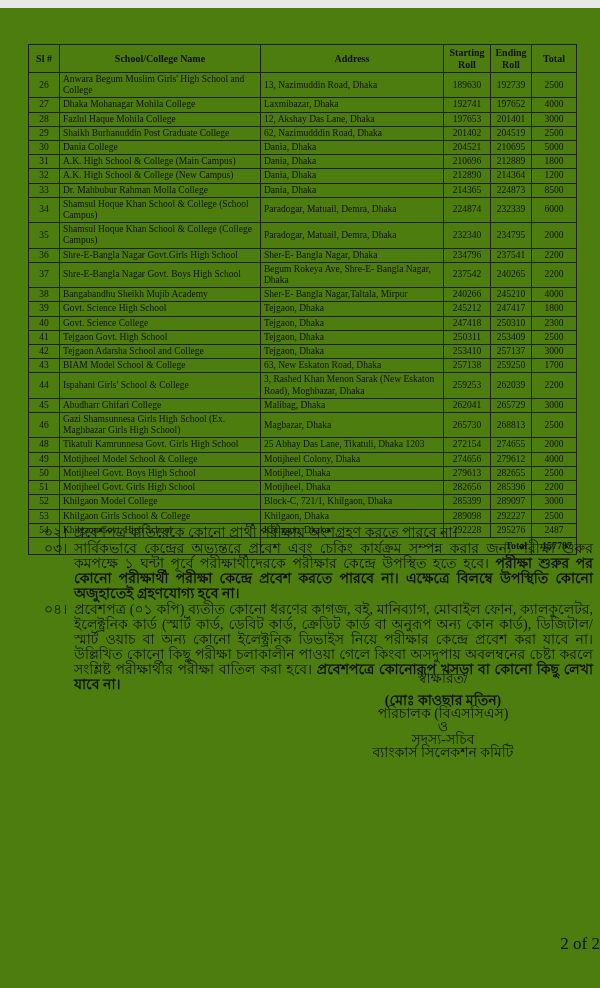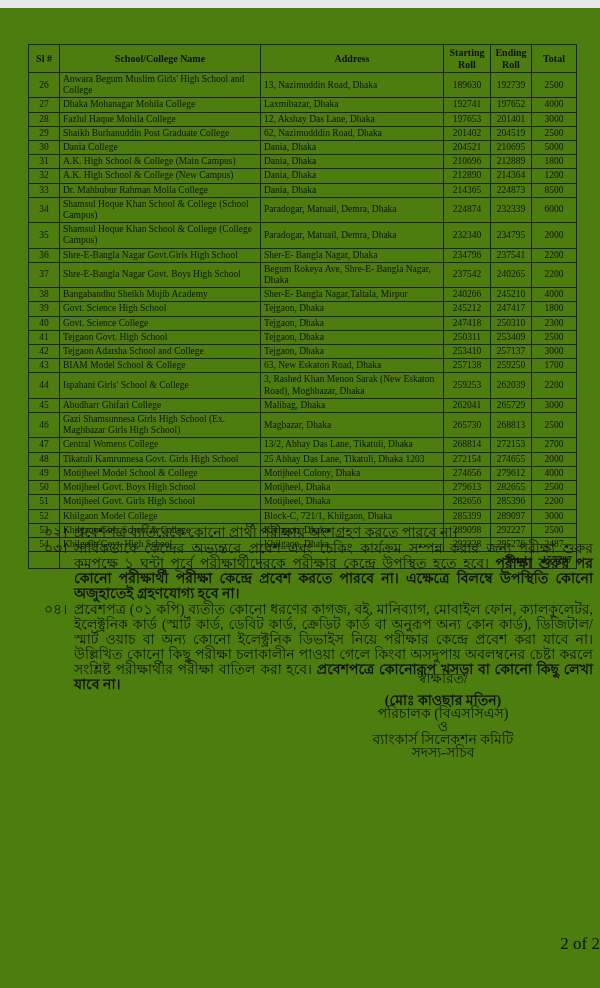--- a/index.html
+++ b/index.html
@@ -273,28 +273,20 @@
 
     <tr>
       <td class="c-sl">46</td>
       <td class="c-name">Gazi Shamsunnesa Girls High School (Ex. Maghbazar Girls High School)</td>
       <td class="c-addr">Magbazar, Dhaka</td>
       <td class="c-start">265730</td>
       <td class="c-end">268813</td>
       <td class="c-tot">2500</td>
     </tr>
 
-    <tr>
-      <td class="c-sl">47</td>
-      <td class="c-name">Central Womens College</td>
-      <td class="c-addr">13/2, Abhay Das Lane, Tikatuli, Dhaka</td>
-      <td class="c-start">268814</td>
-      <td class="c-end">272153</td>
-      <td class="c-tot">2700</td>
-    </tr>
 
     <tr>
       <td class="c-sl">48</td>
       <td class="c-name">Tikatuli Kamrunnesa Govt. Girls High School</td>
       <td class="c-addr">25 Abhay Das Lane, Tikatuli, Dhaka 1203</td>
       <td class="c-start">272154</td>
       <td class="c-end">274655</td>
       <td class="c-tot">2000</td>
     </tr>
 
@@ -378,19 +370,19 @@
       <span class="note-body"><span>প্রবেশপত্র (০১ কপি) ব্যতীত কোনো ধরণের কাগজ, বই, মানিব্যাগ, মোবাইল ফোন, ক্যালকুলেটর, ইলেক্ট্রনিক কার্ড (স্মার্ট কার্ড, ডেবিট কার্ড, ক্রেডিট কার্ড বা অনুরূপ অন্য কোন কার্ড), ডিজিটাল/স্মার্ট ওয়াচ বা অন্য কোনো ইলেক্ট্রনিক ডিভাইস নিয়ে পরীক্ষার কেন্দ্রে প্রবেশ করা যাবে না। উল্লিখিত কোনো কিছু পরীক্ষা চলাকালীন পাওয়া গেলে কিংবা অসদুপায় অবলম্বনের চেষ্টা করলে সংশ্লিষ্ট পরীক্ষার্থীর পরীক্ষা বাতিল করা হবে। </span><b>প্রবেশপত্রে কোনোরূপ খসড়া বা কোনো কিছু লেখা যাবে না।</b></span>
     </div>
 
   </div>
 
   <div class="signature">
     <div class="sig-line1">স্বাক্ষরিত/</div>
     <div class="sig-name">(মোঃ কাওছার মতিন)</div>
     <div>পরিচালক (বিএসসিএস)</div>
     <div>ও</div>
+    <div>সদস্য-সচিব</div>
     <div>ব্যাংকার্স সিলেকশন কমিটি</div>
-    <div>সদস্য-সচিব</div>
   </div>
 
   <div class="page-number">2 of 2</div>
 
 </div>
 
 </body></html>

